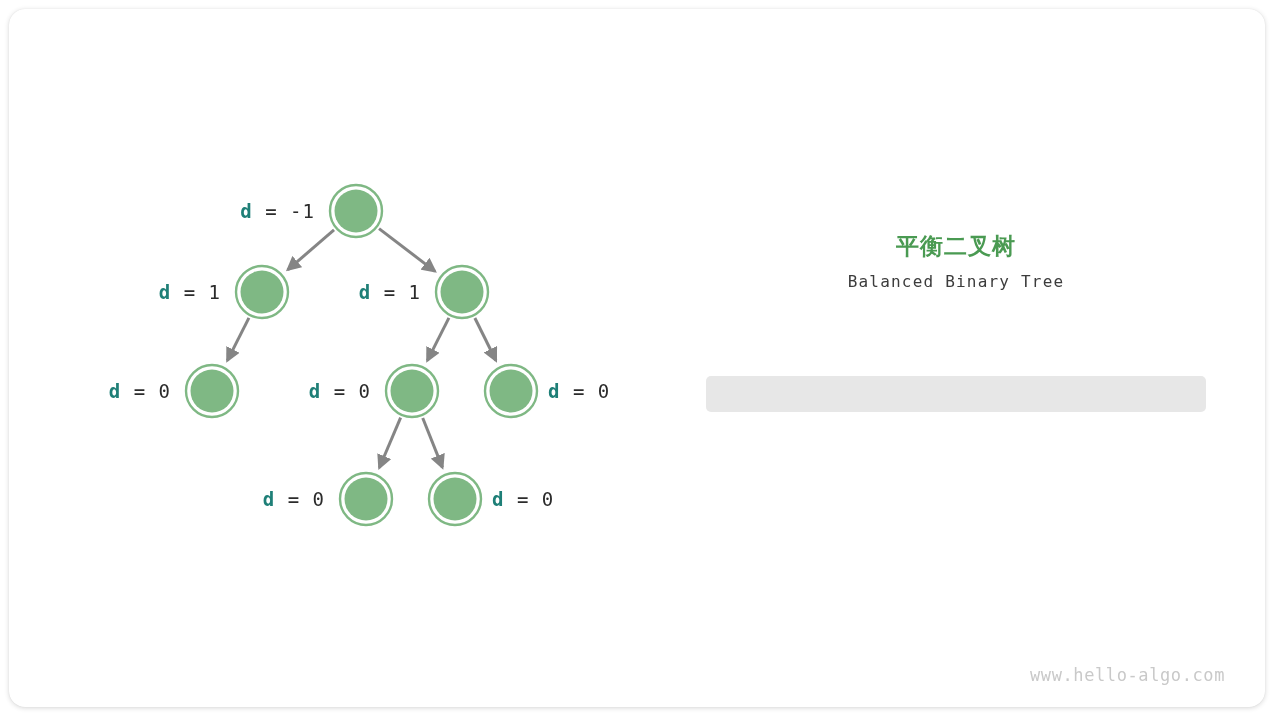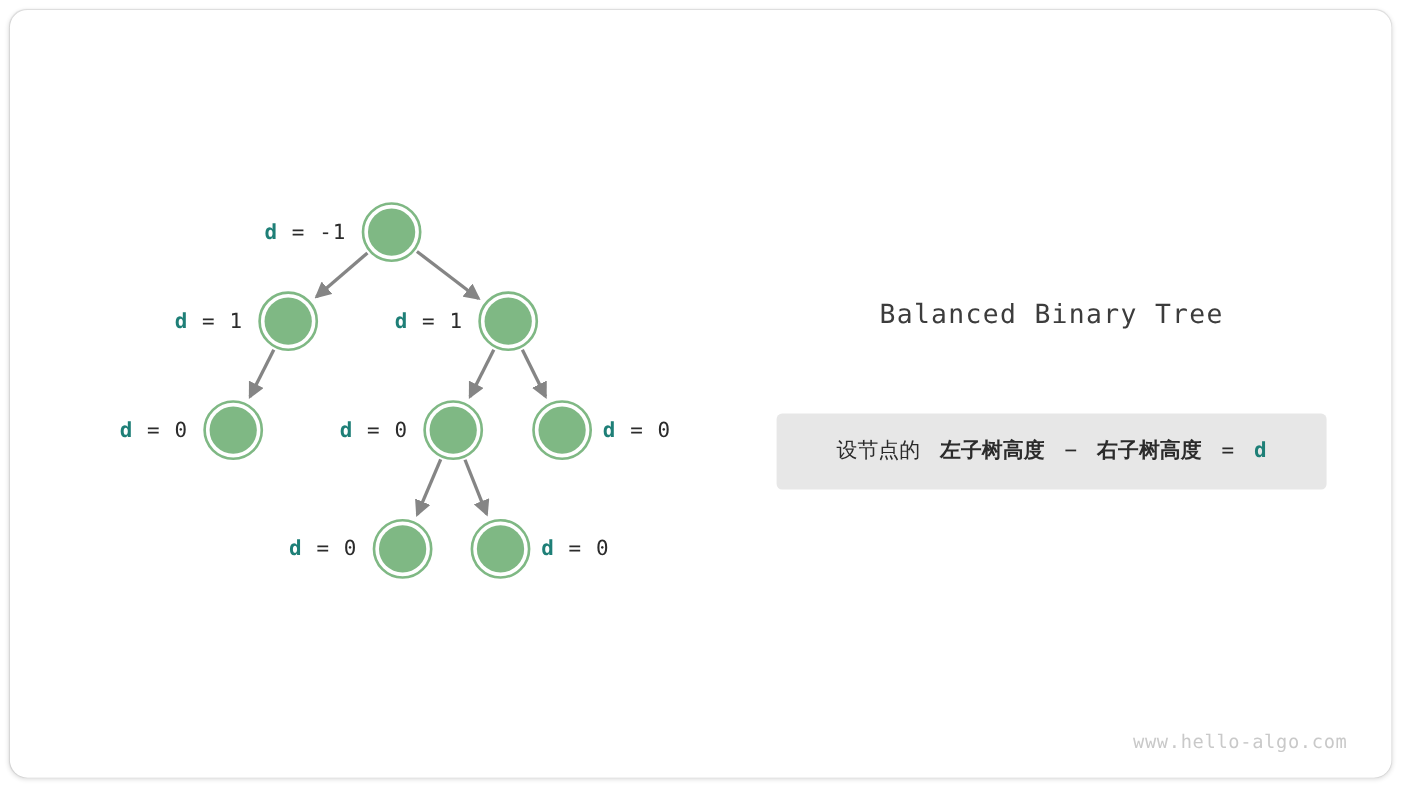--- a/index.html
+++ b/index.html
@@ -77,21 +77,21 @@
     color: #4a9a52;
     letter-spacing: 1px;
   }
   #title-en {
     position: absolute;
     left: 0;
     top: 263px;
     width: 500px;
     text-align: center;
     font-family: "DejaVu Sans Mono", monospace;
-    font-size: 24px;
+    font-size: 16px;
     color: #3c3c3c;
     letter-spacing: 1.2px;
   }
   #infobox {
     position: absolute;
     left: 0;
     top: 367px;
     width: 500px;
     background: #e7e7e7;
     border-radius: 5px;
@@ -182,34 +182,22 @@
           <div class="node-label" style="left: 412px; top: 283px;"><span class="d">d</span><span> =  1</span></div>
           <div class="node-label" style="left: 162px; top: 382px;"><span class="d">d</span><span> =  0</span></div>
           <div class="node-label" style="left: 362px; top: 382px;"><span class="d">d</span><span> =  0</span></div>
           <div class="node-label right-side" style="left: 539px; top: 382px;"><span class="d">d</span><span> =  0</span></div>
           <div class="node-label" style="left: 316px; top: 490px;"><span class="d">d</span><span> =  0</span></div>
           <div class="node-label right-side" style="left: 483px; top: 490px;"><span class="d">d</span><span> =  0</span></div>
         </div>
     </div>
 
     <div id="panel">
+      <div id="title-zh">平衡二叉树</div>
       <div id="title-en">Balanced Binary Tree</div>
 
       <div id="infobox">
-        <div class="info-line">
-          <span>设节点的</span>
-          <span>&nbsp;</span>
-          <span class="bold">左子树高度</span>
-          <span>&nbsp;</span>
-          <span class="mono">−</span>
-          <span>&nbsp;</span>
-          <span class="bold">右子树高度</span>
-          <span>&nbsp;</span>
-          <span class="mono">=</span>
-          <span>&nbsp;</span>
-          <span class="d mono">d</span>
-        </div>
       </div>
     </div>
 
     <div id="watermark">www.hello-algo.com</div>
   </div>
 </div>
 
 </body></html>

